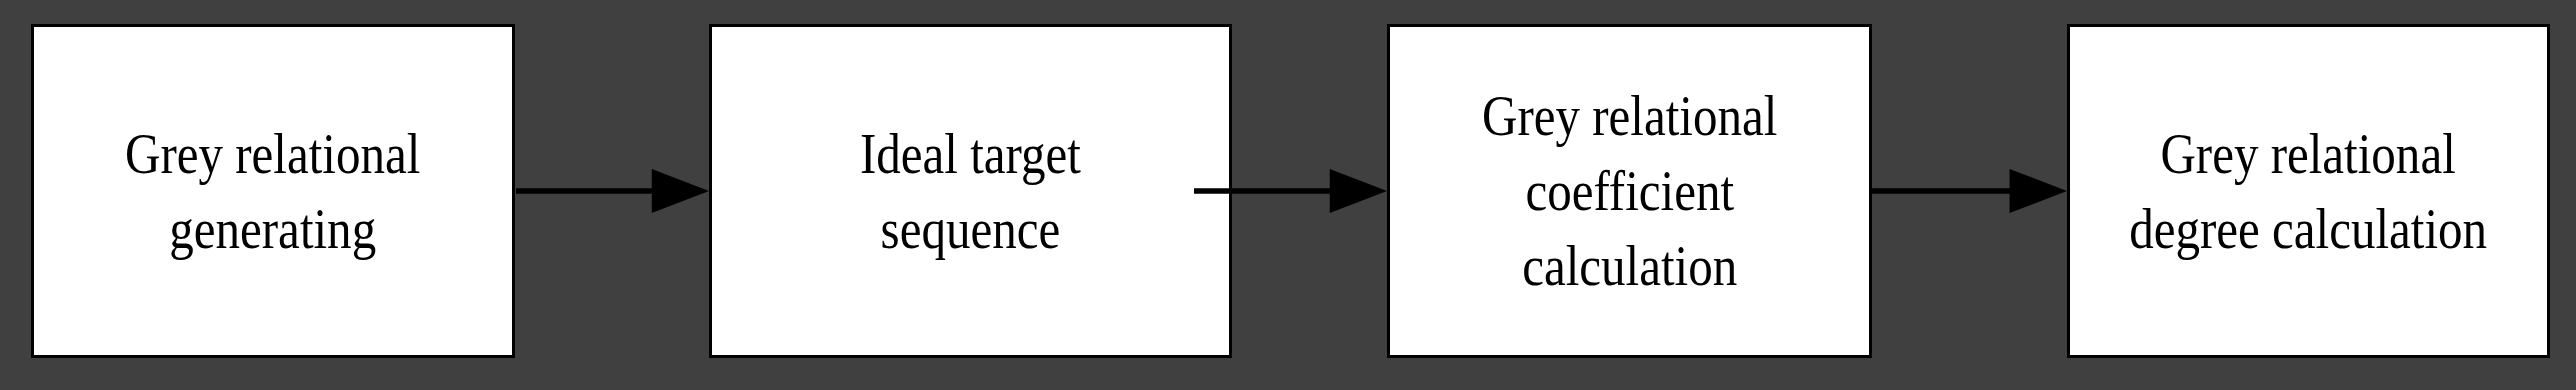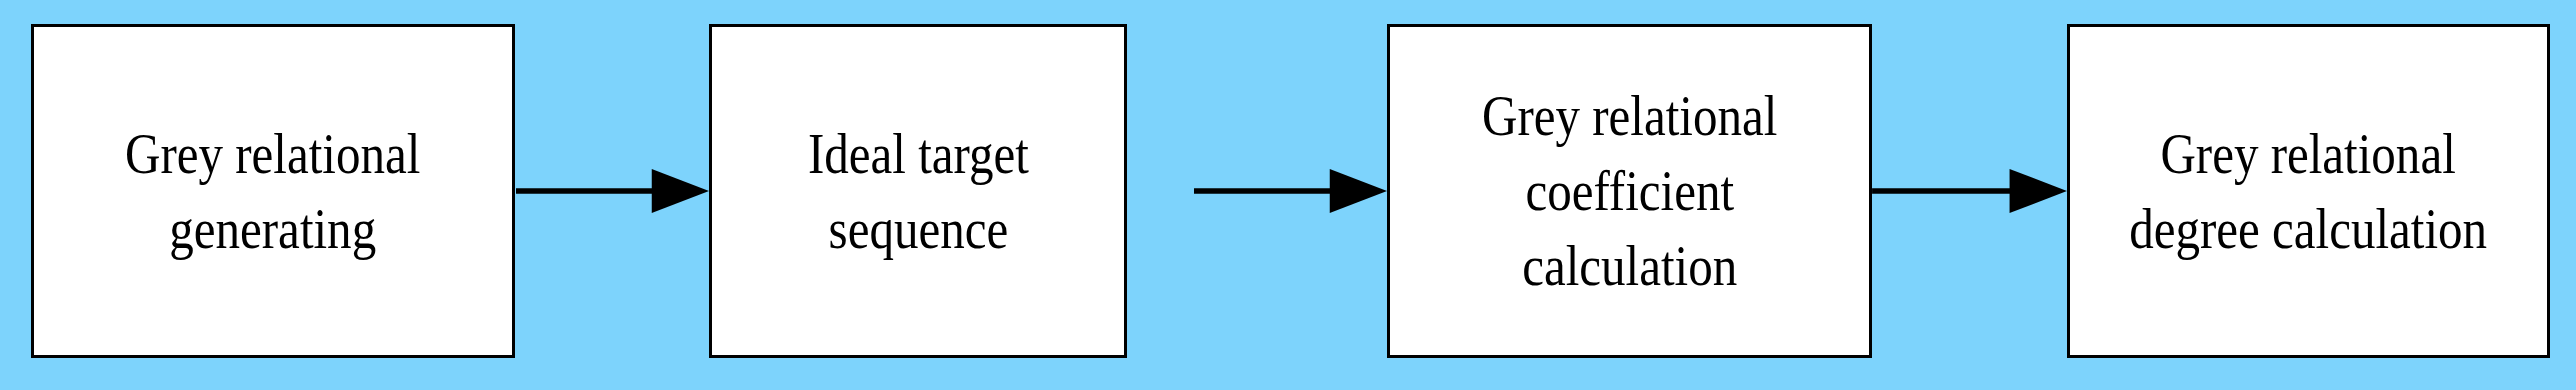--- a/index.html
+++ b/index.html
@@ -7,21 +7,21 @@
     padding: 0;
     background: #ffffff;
   }
   body {
     font-family: "Liberation Serif", "DejaVu Serif", serif;
   }
   #canvas {
     position: relative;
     width: 2576px;
     height: 391px;
-    background: #7dd3fc;
+    background: #404040;
     overflow: hidden;
   }
   .node {
     position: absolute;
     box-sizing: border-box;
     background: #ffffff;
     border: 3.1px solid #000000;
     display: flex;
     flex-direction: column;
     align-items: center;
@@ -56,21 +56,21 @@
 generating</div>
   </div>
 
   <div class="connector" style="left:516px; top:169px; width:193px;">
     <svg width="193" height="44" viewBox="0 0 246 56" aria-hidden="true">
       <line x1="0" y1="28" x2="178" y2="28" stroke="#000000" stroke-width="7"></line>
       <polygon points="173,0 246,28 173,56" fill="#000000"></polygon>
     </svg>
   </div>
 
-  <div class="node" style="left:709px; top:23.5px; width:418px; height:334px;">
+  <div class="node" style="left:709px; top:23.5px; width:523px; height:334px;">
     <div class="node-label">Ideal target
 sequence</div>
   </div>
 
   <div class="connector" style="left:1194px; top:169px; width:193px;">
     <svg width="193" height="44" viewBox="0 0 246 56" aria-hidden="true">
       <line x1="0" y1="28" x2="178" y2="28" stroke="#000000" stroke-width="7"></line>
       <polygon points="173,0 246,28 173,56" fill="#000000"></polygon>
     </svg>
   </div>

